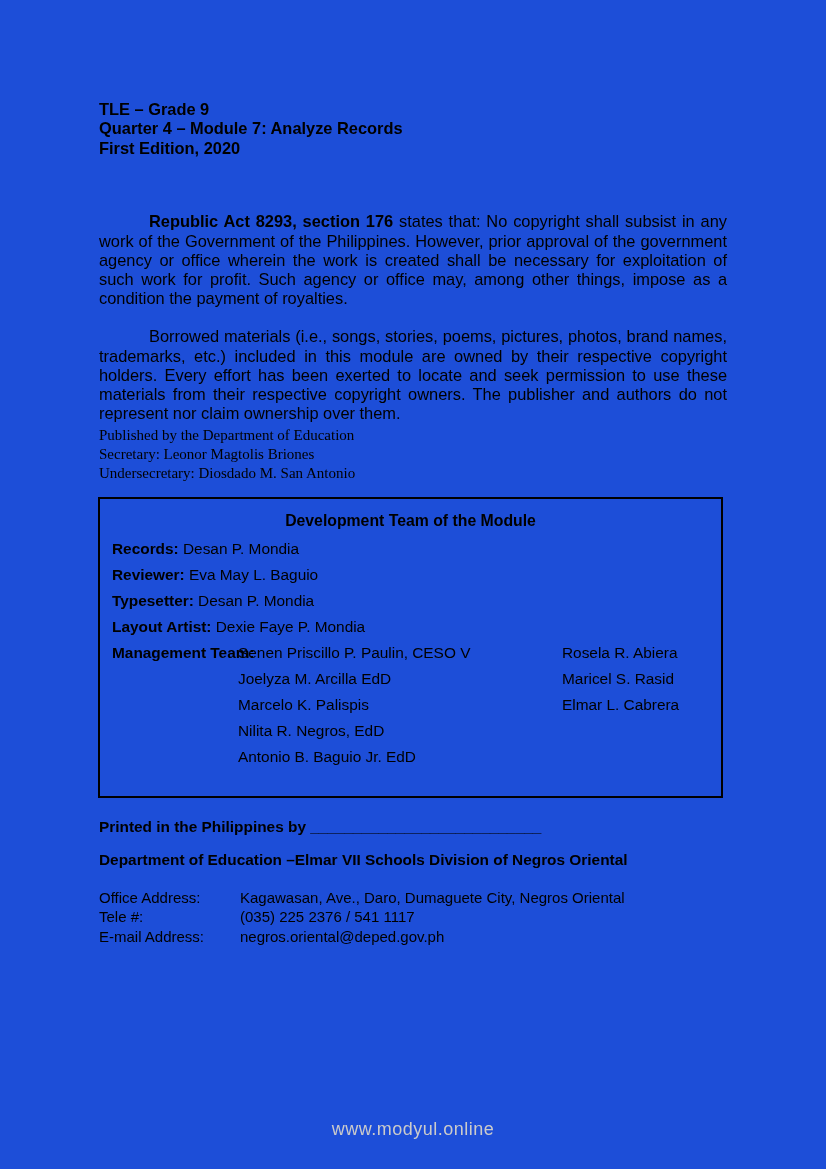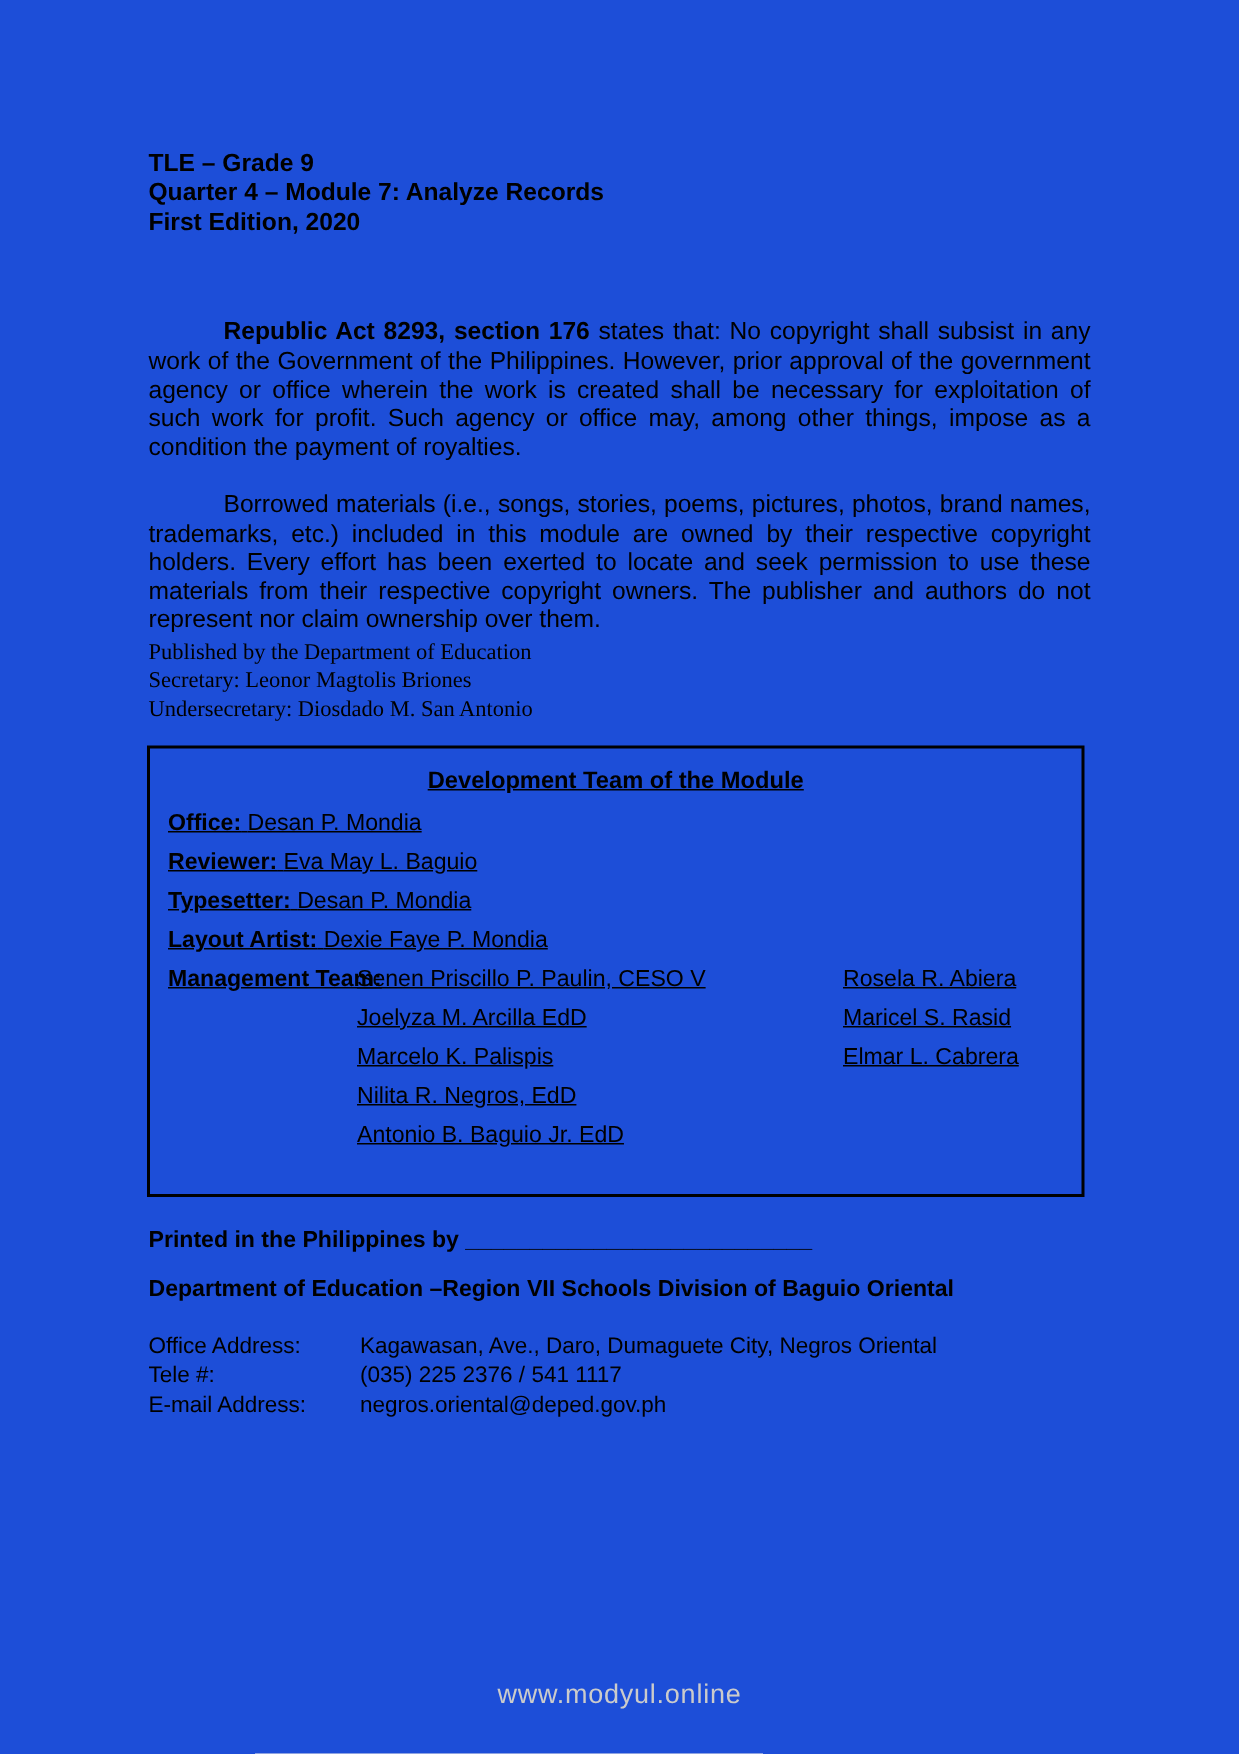--- a/index.html
+++ b/index.html
@@ -19,21 +19,21 @@
   .para{left:99px;width:628px;font-size:16.4px;line-height:19.2px;text-align:justify;text-indent:50px;}
   .para1{top:196px;}
   .para2{top:311px;}
   .published{top:426px;left:99px;font-size:15px;line-height:19.2px;font-family:Liberation Serif, serif;}
   
   .devbox{
     top:497px;left:98px;width:621px;height:297px;
     border:2px solid #000;
     font-size:15.4px;
   }
-  .devbox-inner{padding:12px 12px 0 12px;text-decoration:underline;}
+  .devbox-inner{padding:12px 12px 0 12px;}
   .devbox-title{text-align:center;font-weight:bold;line-height:19px;margin-bottom:6px;font-size:15.8px;}
   .role-row{line-height:26px;white-space:nowrap;}
   .mgmt{display:grid;grid-template-columns:126px 324px auto;line-height:26px;}
   .mgmt-label{font-weight:bold;white-space:nowrap;}
   .mgmt-col div{line-height:26px;white-space:nowrap;}
   b.lbl{font-weight:bold;}
   
   .printed{top:818px;left:99px;font-size:15.4px;font-weight:bold;white-space:nowrap;}
   .division{top:851px;left:99px;font-size:15.4px;font-weight:bold;white-space:nowrap;}
   .contact{top:888px;left:99px;font-size:15px;line-height:19.3px;}
@@ -66,21 +66,21 @@
     <div>Published by the Department of Education</div>
     <div>Secretary: Leonor Magtolis Briones</div>
     <div>Undersecretary: Diosdado M. San Antonio</div>
   </div>
 
   <div class="abs devbox">
     <div class="devbox-inner">
       <div class="devbox-title">Development Team of the Module</div>
 
 
-      <div class="role-row"><b class="lbl">Office:</b> <span>Desan P. Mondia</span></div>
+      <div class="role-row"><b class="lbl">Records:</b> <span>Desan P. Mondia</span></div>
 
       <div class="role-row"><b class="lbl">Reviewer:</b> <span>Eva May L. Baguio</span></div>
 
       <div class="role-row"><b class="lbl">Typesetter:</b> <span>Desan P. Mondia</span></div>
 
       <div class="role-row"><b class="lbl">Layout Artist:</b> <span>Dexie Faye P. Mondia</span></div>
 
       <div class="mgmt">
         <div class="mgmt-label">Management Team:</div>
         <div class="mgmt-col">
@@ -94,21 +94,21 @@
           <div>Rosela R. Abiera</div>
           <div>Maricel S. Rasid</div>
           <div>Elmar L. Cabrera</div>
         </div>
       </div>
     </div>
   </div>
 
   <div class="abs printed"><span>Printed in the Philippines by </span><span>___________________________</span></div>
 
-  <div class="abs division">Department of Education –Region VII Schools Division of Baguio Oriental</div>
+  <div class="abs division">Department of Education –Elmar VII Schools Division of Negros Oriental</div>
 
   <div class="abs contact">
     <div class="contact-row">
       <span class="contact-label">Office Address:</span>
       <span>Kagawasan, Ave., Daro, Dumaguete City, Negros Oriental</span>
     </div>
     <div class="contact-row">
       <span class="contact-label">Tele #:</span>
       <span>(035) 225 2376 / 541 1117</span>
     </div>

